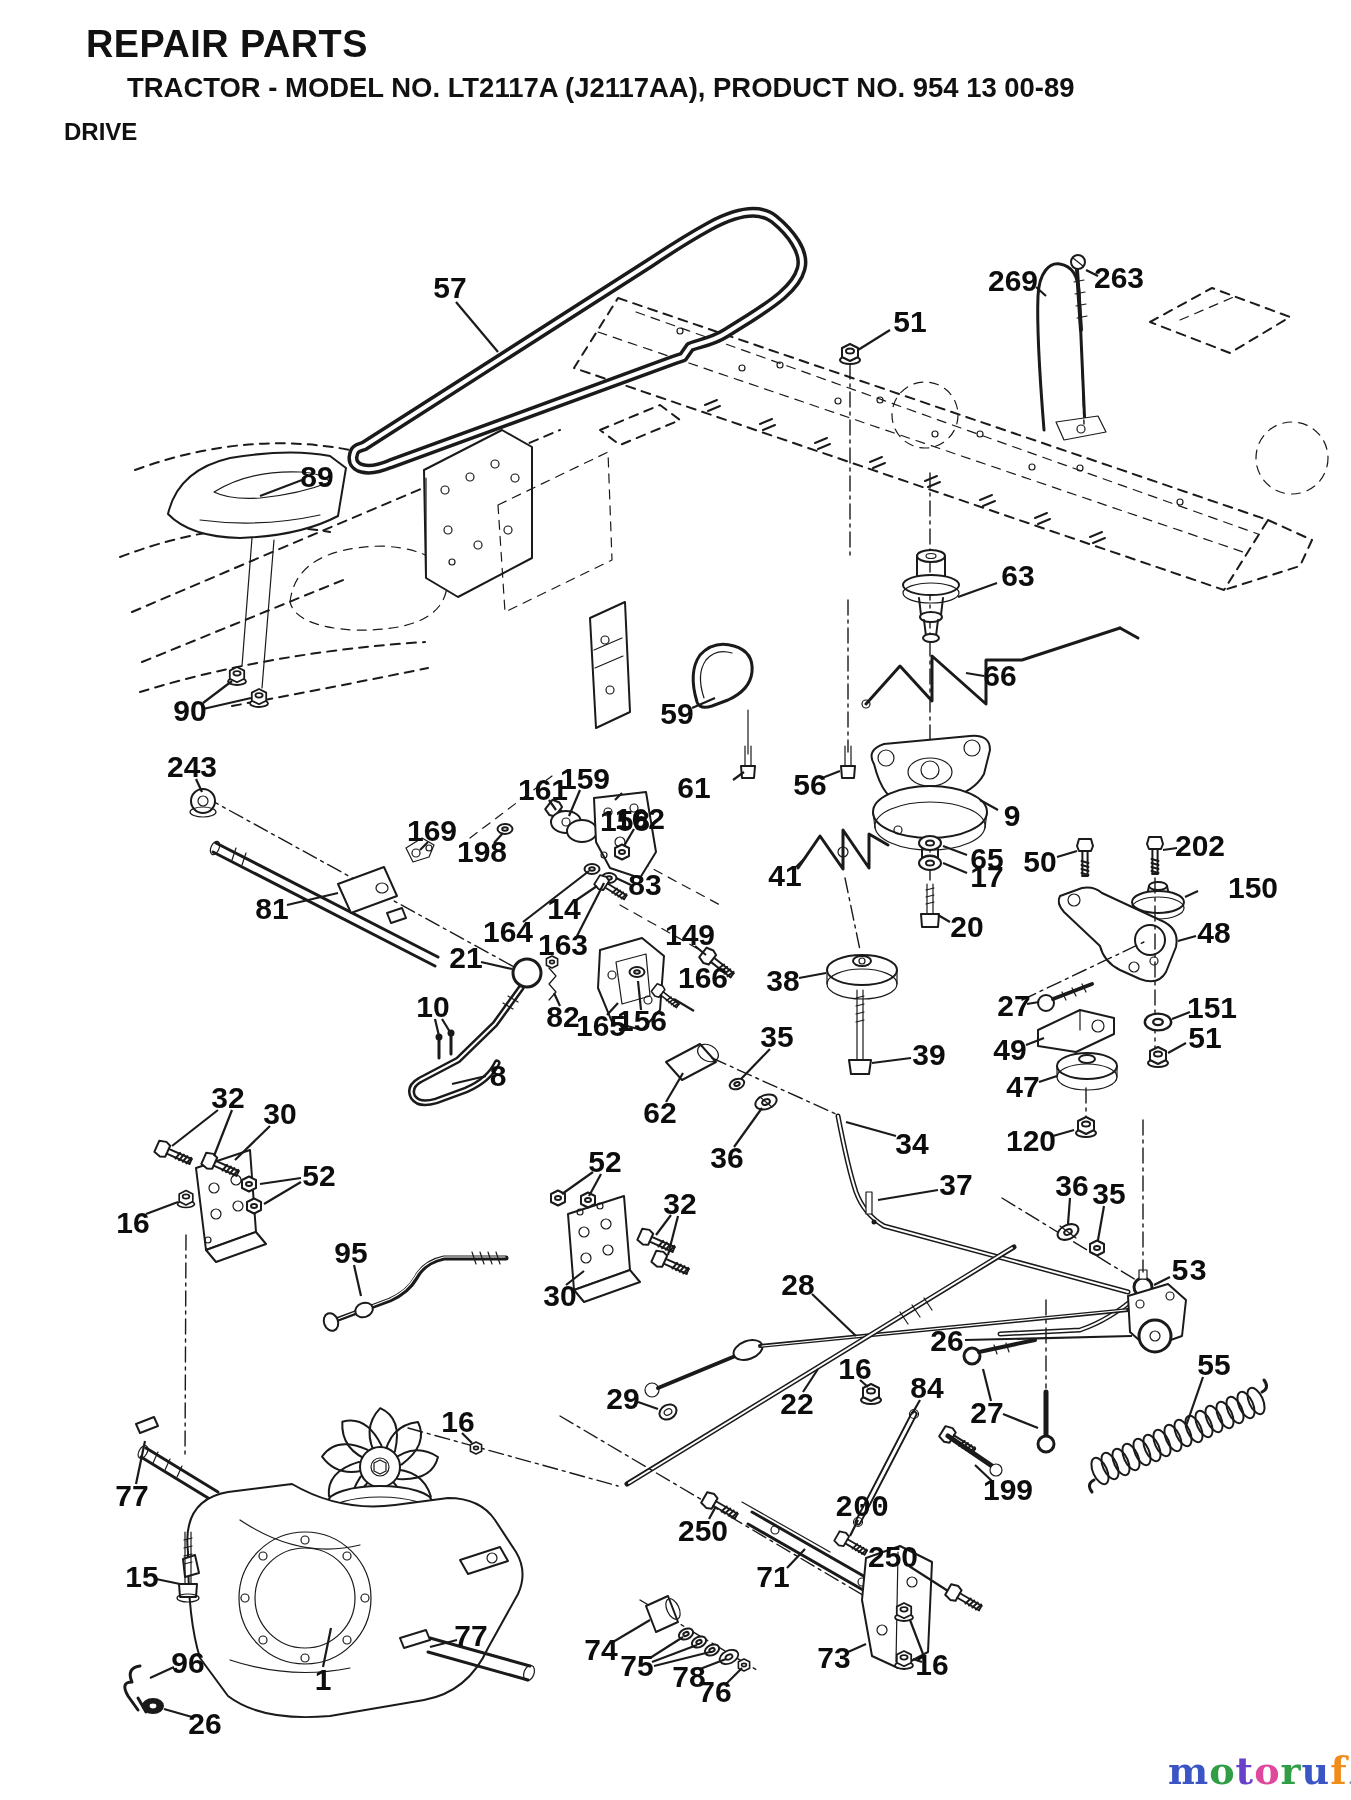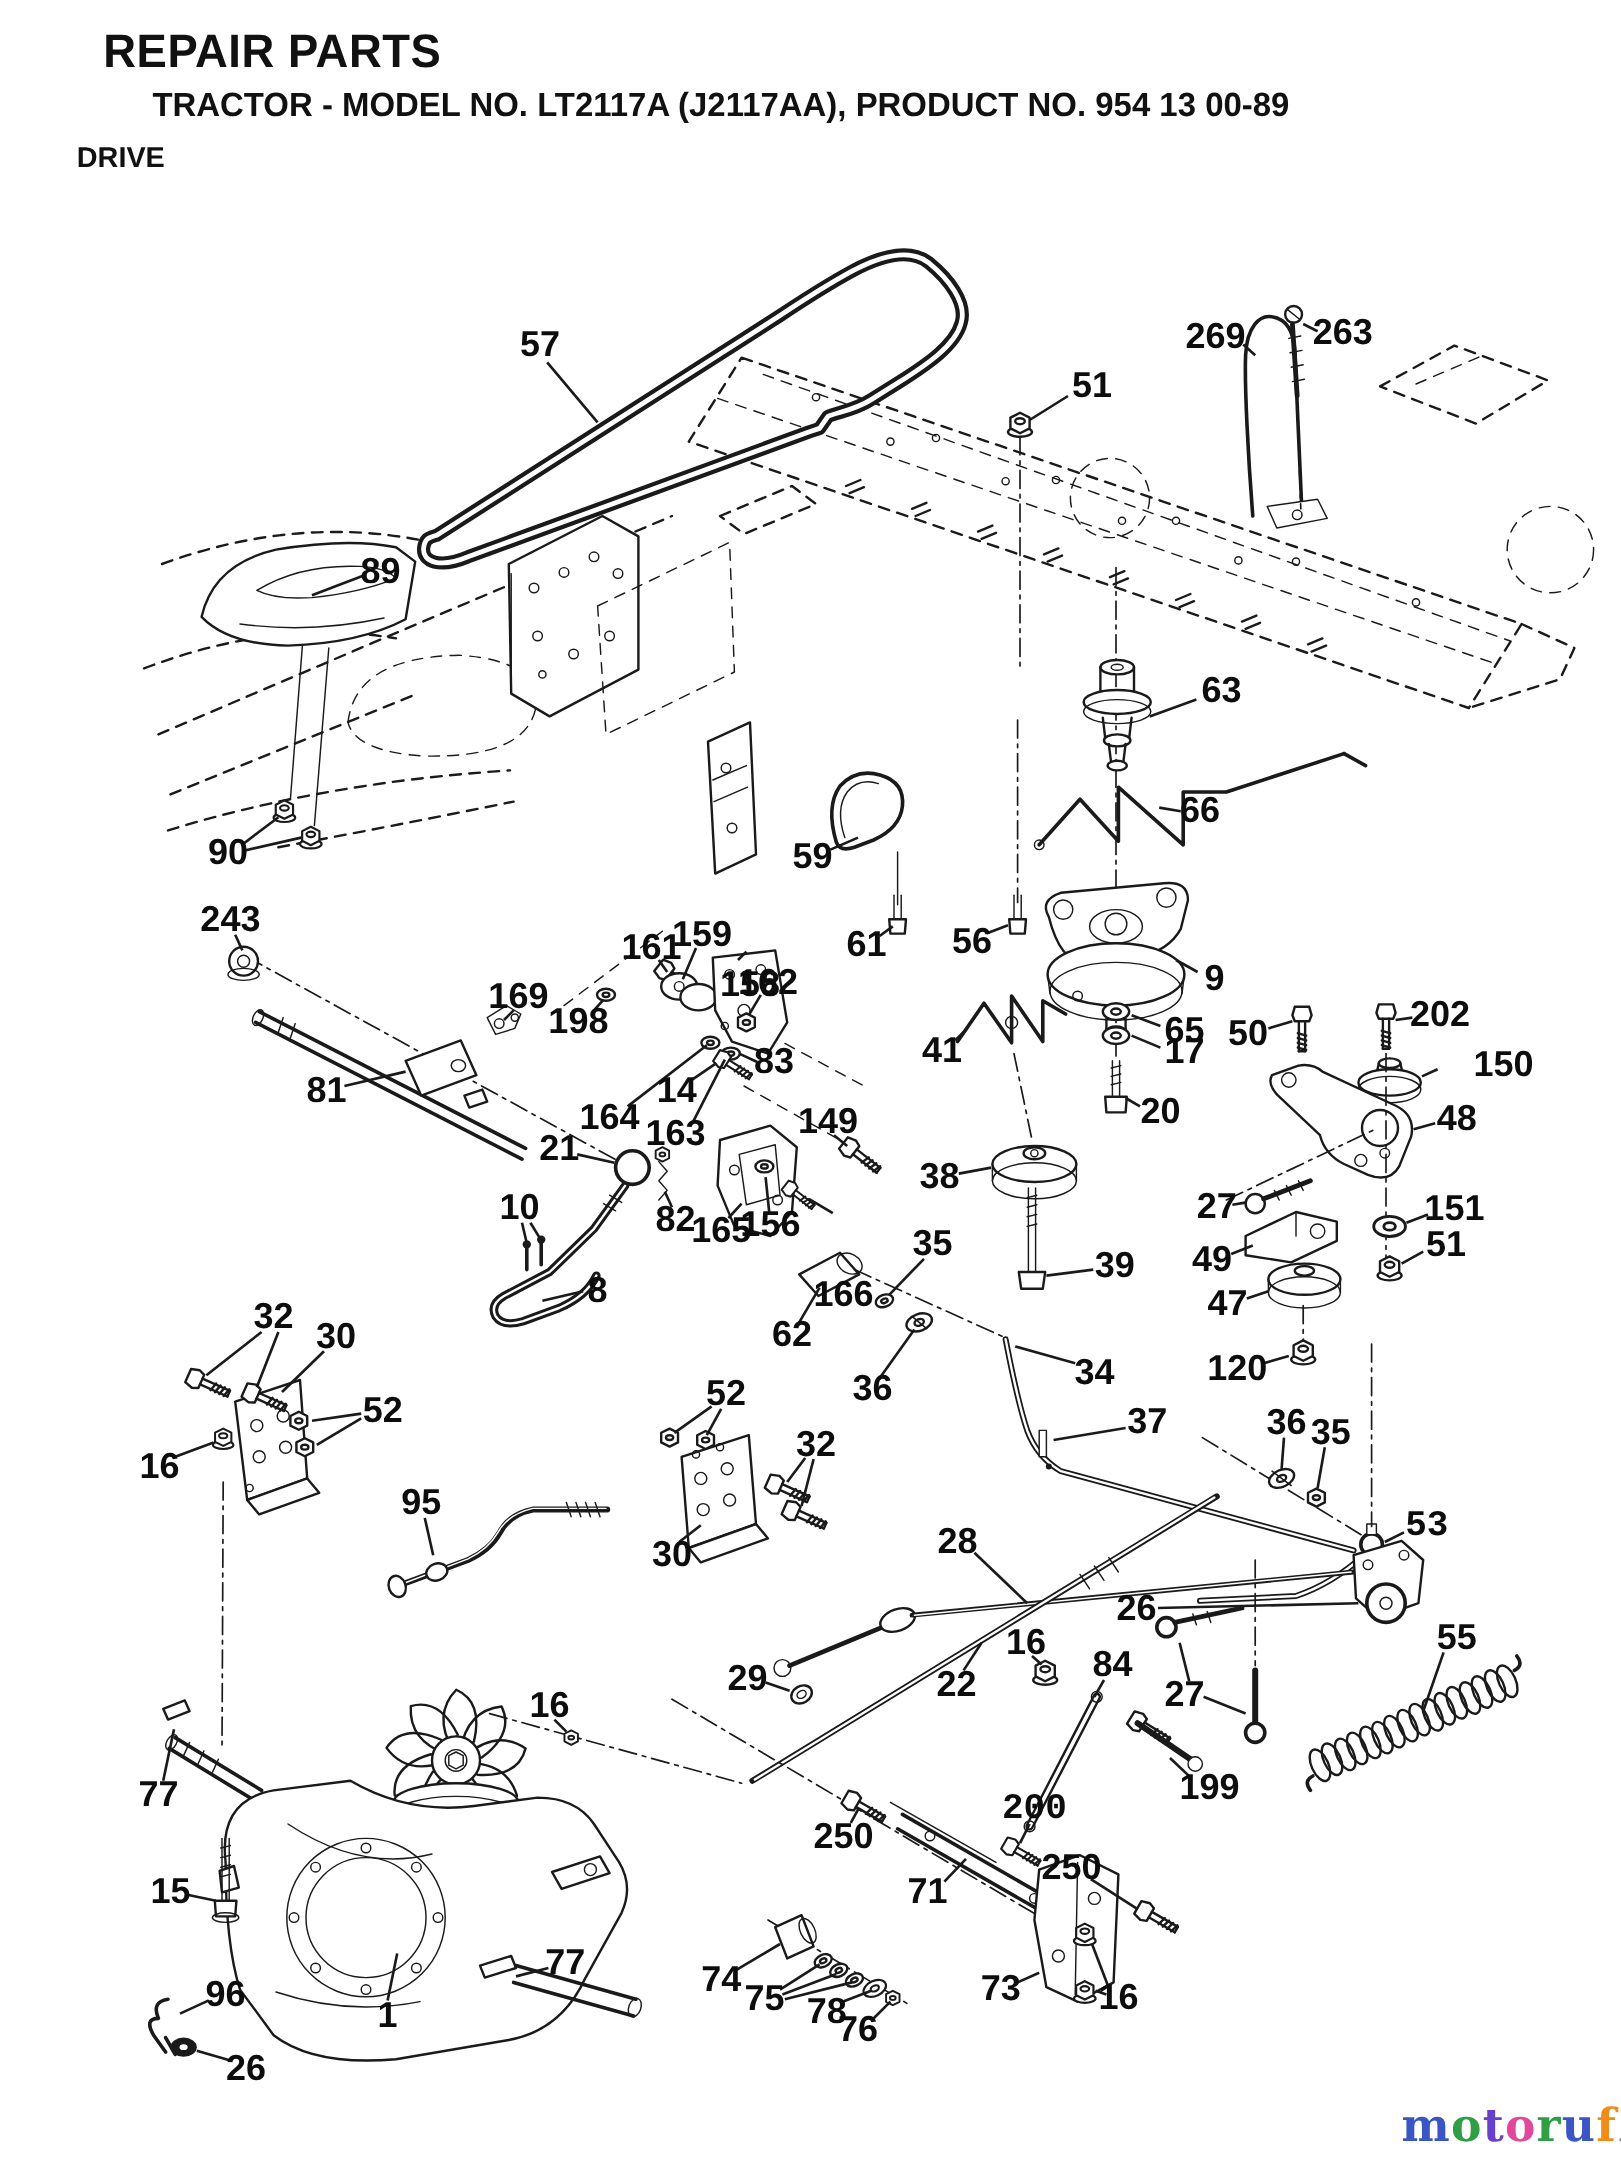--- a/index.html
+++ b/index.html
@@ -713,24 +713,24 @@
       <div class="part-label" style="left: 645px; top: 885px;">83</div>
       <div class="part-label" style="left: 564px; top: 909px;">14</div>
       <div class="part-label" style="left: 508px; top: 932px;">164</div>
       <div class="part-label" style="left: 563px; top: 945px;">163</div>
       <div class="part-label" style="left: 690px; top: 935px;">149</div>
       <div class="part-label" style="left: 466px; top: 958px;">21</div>
       <div class="part-label" style="left: 433px; top: 1007px;">10</div>
       <div class="part-label" style="left: 563px; top: 1017px;">82</div>
       <div class="part-label" style="left: 601px; top: 1026px;">165</div>
       <div class="part-label" style="left: 642px; top: 1021px;">156</div>
-      <div class="part-label" style="left: 703px; top: 1079px; text-align: right;">166</div>
+      <div class="part-label" style="left: 703px; top: 978px; text-align: right;">166</div>
       <div class="part-label" style="left: 498px; top: 1076px;">8</div>
       <div class="part-label" style="left: 677px; top: 714px;">59</div>
-      <div class="part-label" style="left: 722px; top: 788px;">61</div>
+      <div class="part-label" style="left: 694px; top: 788px;">61</div>
       <div class="part-label" style="left: 810px; top: 785px;">56</div>
       <div class="part-label" style="left: 1018px; top: 576px;">63</div>
       <div class="part-label" style="left: 1000px; top: 676px;">66</div>
       <div class="part-label" style="left: 1012px; top: 816px;">9</div>
       <div class="part-label" style="left: 785px; top: 876px;">41</div>
       <div class="part-label" style="left: 987px; top: 859px;">65</div>
       <div class="part-label" style="left: 987px; top: 877px;">17</div>
       <div class="part-label" style="left: 967px; top: 927px;">20</div>
       <div class="part-label" style="left: 783px; top: 981px;">38</div>
       <div class="part-label" style="left: 929px; top: 1055px;">39</div>

